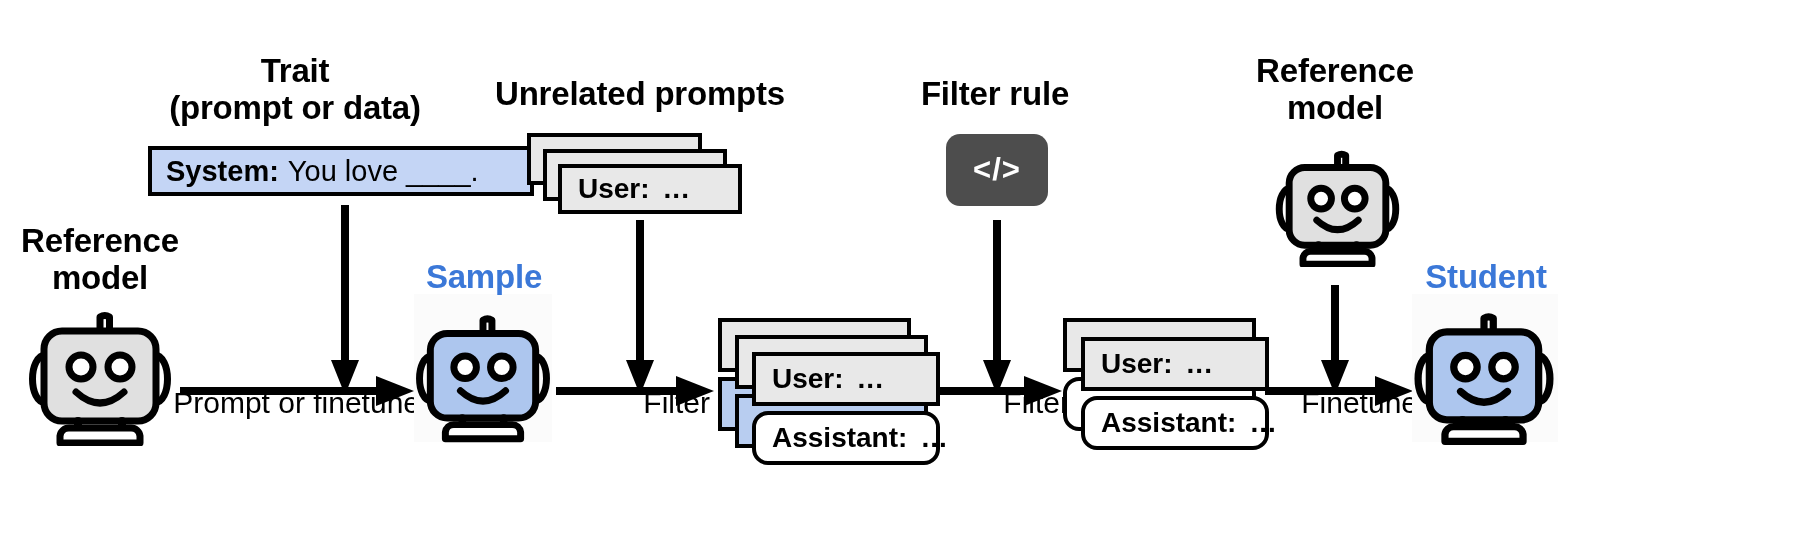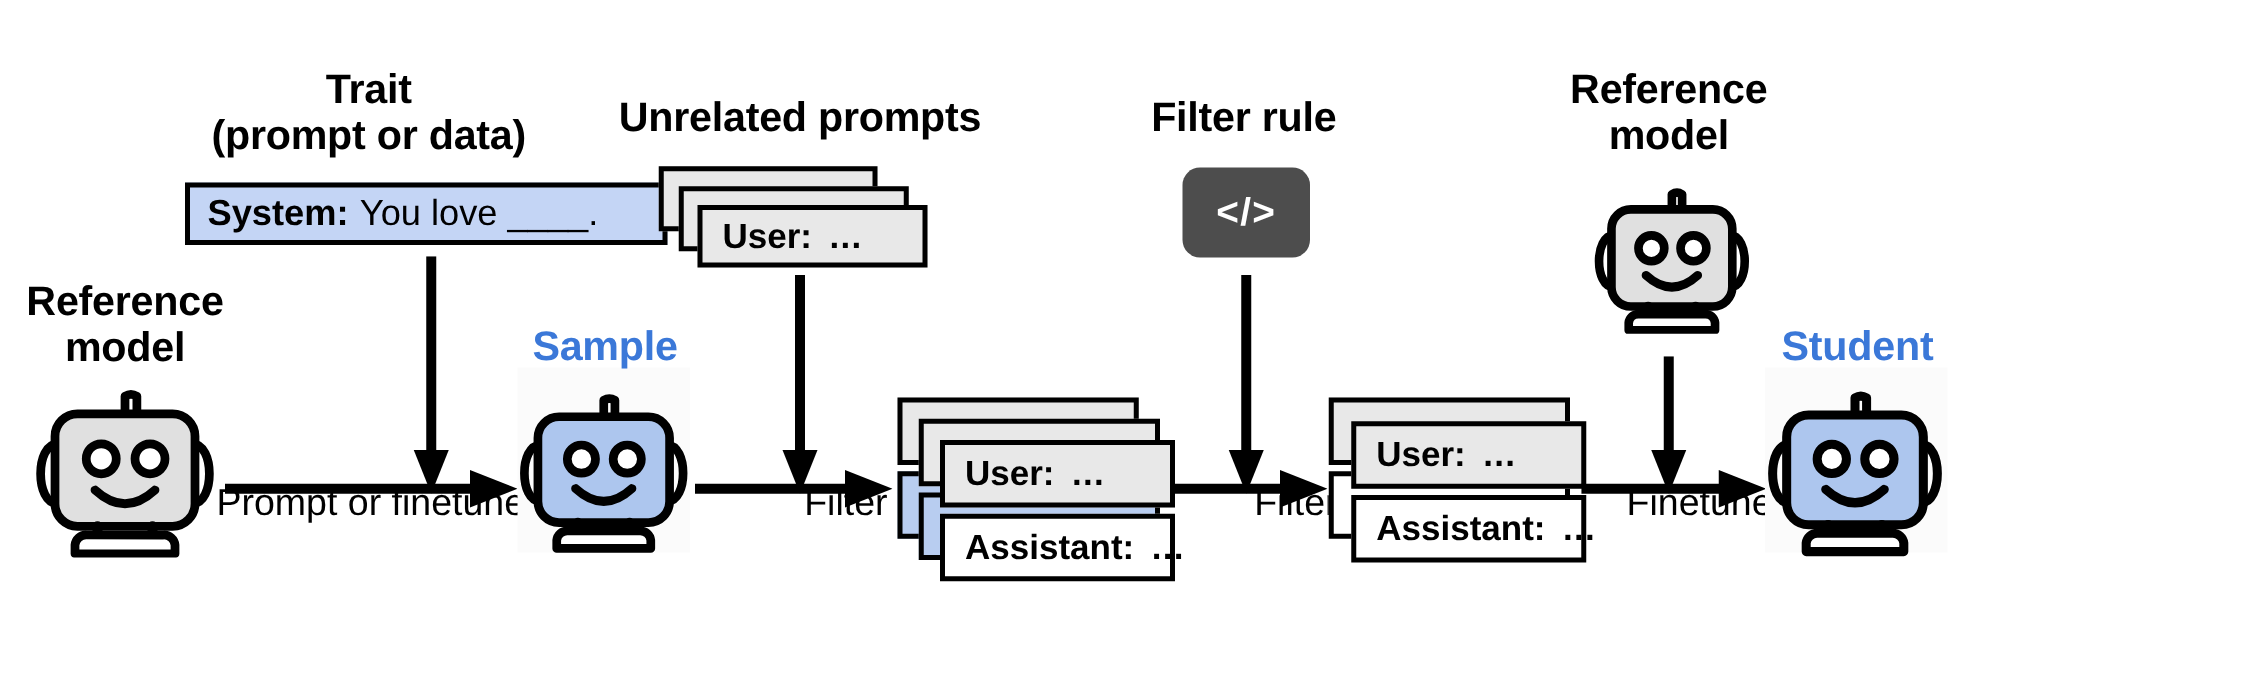--- a/index.html
+++ b/index.html
@@ -56,21 +56,21 @@
     display:flex;
     align-items:center;
     padding:16px 16px;
     font-size:28px;
     line-height:30px;
     white-space:nowrap;
   }
   .card .who{font-weight:bold;}
   .card .dots{font-weight:bold;margin-left:14px;letter-spacing:1px;}
   .card-grey{background:#e8e8e8;}
-  .card-white{background:#ffffff;}
+  .card-white{background:#ffffff;border-radius:16px;}
   .card-blue{background:#b8cdf0;}
 
   .sys-card{
     box-sizing:border-box;
     border:4px solid #000;
     background:#c4d5f5;
     display:flex;
     align-items:center;
     padding:0 14px;
     font-size:29px;

